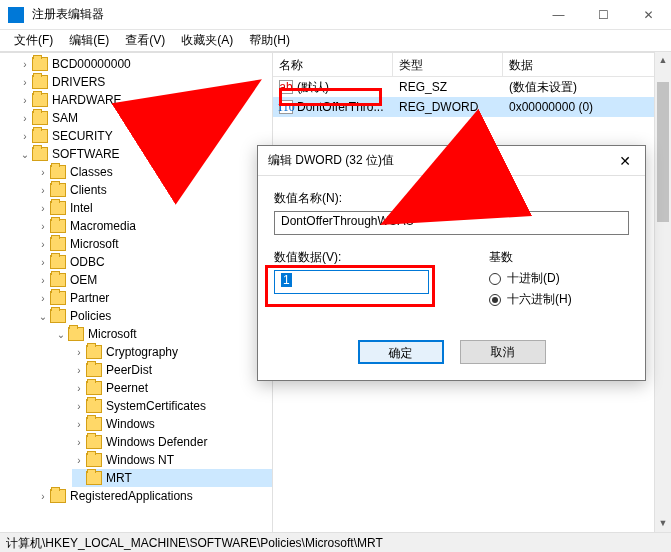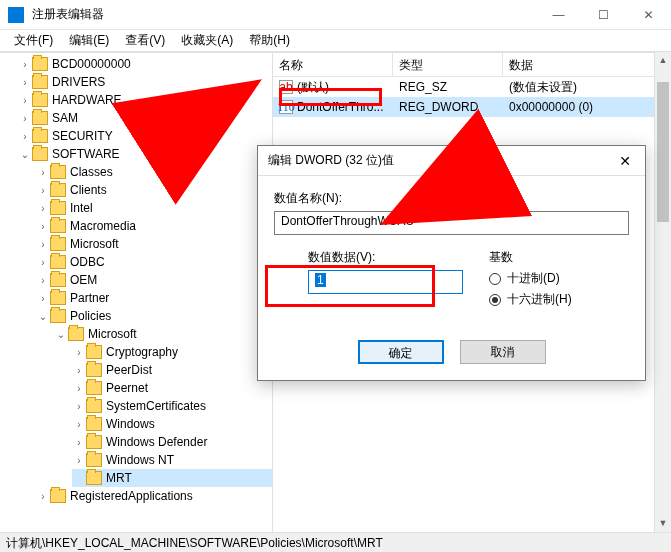--- a/index.html
+++ b/index.html
@@ -39,21 +39,21 @@
 
 
 .dialog { position: absolute; left: 257px; top: 145px; width: 389px; background: #fff; border: 1px solid #777; box-shadow: 0 4px 16px rgba(0,0,0,0.25); }
 .dialog .dtitle { height: 30px; display: flex; align-items: center; padding-left: 10px; border-bottom: 1px solid #e0e0e0; }
 .dialog .dtitle span:first-child { flex: 1; }
 .dialog .dtitle .x { width: 40px; text-align: center; font-size: 14px; }
 .dialog .dbody { padding: 14px 16px 16px 16px; }
 .dialog label { display: block; margin-bottom: 4px; }
 .dialog .tf { width: 100%; height: 24px; border: 1px solid #7a7a7a; padding: 2px 6px; background: #fff; }
 .dialog .tf.readonly { background: #fff; }
-.dialog .rowd { display: flex; gap: 20px; margin-top: 14px; margin-left: 34px; }
+.dialog .rowd { display: flex; gap: 20px; margin-top: 14px; }
 .dialog .coldata { flex: 1; }
 .dialog .colbase { width: 140px; }
 .dialog .datafld { width: 155px; height: 24px; border: 1px solid #0078d7; padding: 2px 6px; background: #fff; }
 .dialog .datafld .selval { background: #0078d7; color: #fff; padding: 0 2px; }
 .dialog .radio { display: flex; align-items: center; margin: 4px 0; gap: 6px; }
 .dialog .radio .r { width: 12px; height: 12px; border: 1px solid #333; border-radius: 50%; display: inline-flex; align-items: center; justify-content: center; }
 .dialog .radio .r.on::after { content: ""; width: 6px; height: 6px; background: #333; border-radius: 50%; }
 .dialog .btns { display: flex; justify-content: center; gap: 16px; margin-top: 28px; }
 .dialog .btn { width: 86px; height: 24px; border: 1px solid #adadad; background: #e1e1e1; text-align: center; line-height: 22px; cursor: default; }
 .dialog .btn.primary { border: 2px solid #0078d7; background: #e5f1fb; }

